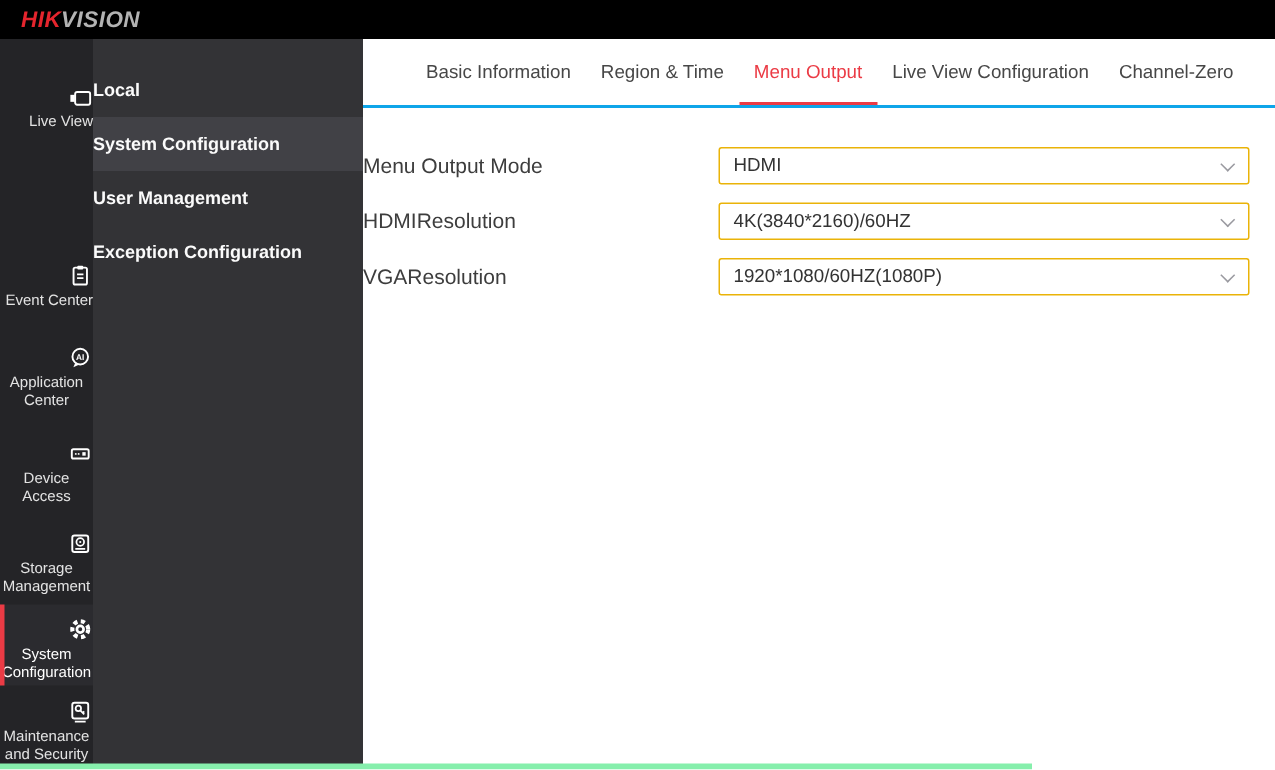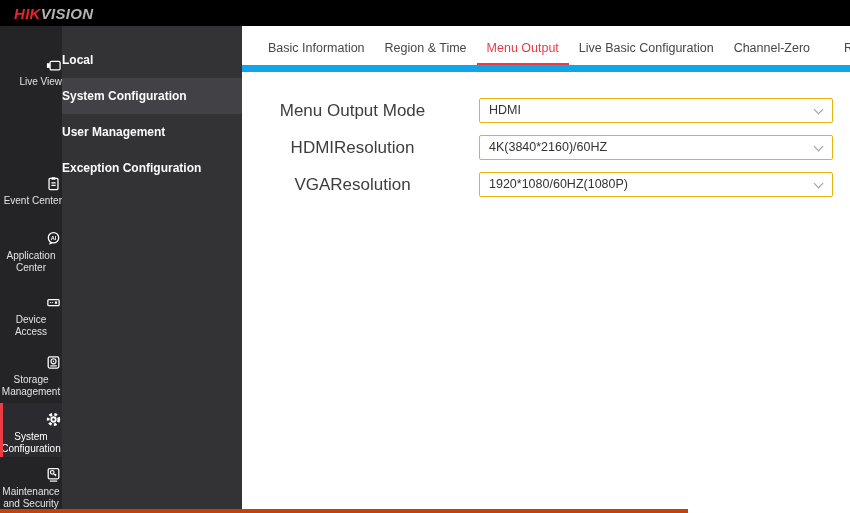--- a/index.html
+++ b/index.html
@@ -6,21 +6,21 @@
     --color-accent-red:#eb3b45;
     --color-button-red:#f84a52;
     --color-topbar-bg:#000000;
     --color-iconbar-bg:#242427;
     --color-menu-bg:#333336;
     --color-menu-active-bg:#414146;
   }
   *{margin:0;padding:0;box-sizing:border-box;}
   html,body{width:850px;height:513px;overflow:hidden;background:#fff;
     font-family:"Liberation Sans","DejaVu Sans",sans-serif;}
-  .app{position:relative;width:688px;height:513px;background:#c2410c;}
+  .app{position:relative;width:688px;height:513px;background:#86efac;}
 
   
   .topbar{position:absolute;left:0;top:0;width:850px;height:26px;
     background:var(--color-topbar-bg);display:flex;align-items:center;padding-left:14px;}
   .logo{font-style:italic;font-weight:900;font-size:15px;letter-spacing:.3px;}
   .logo .hik{color:#e5252d;}
   .logo .vision{color:#b3b3b3;}
 
   
   .iconbar{position:absolute;left:0;top:26px;width:62px;height:483px;
@@ -39,30 +39,30 @@
     background:var(--color-menu-bg);padding-top:16px;}
   .menu-item{position:relative;height:36px;line-height:36px;
     color:#fbfbfb;font-size:12px;font-weight:bold;cursor:pointer;white-space:nowrap;}
   .menu-item.active{background:var(--color-menu-active-bg);}
   .menu-chev{position:absolute;right:16px;top:14px;width:7px;height:7px;
     border-right:1.5px solid #cfcfcf;border-bottom:1.5px solid #cfcfcf;
     transform:rotate(45deg);}
 
   
   .content{position:absolute;left:242px;top:26px;width:608px;height:483px;background:#fff;}
-  .tabbar{display:flex;align-items:stretch;height:46px;padding-left:16px;
-    border-bottom:7px solid #0ea5e9;}
+  .tabbar{display:flex;align-items:stretch;height:46px;padding-left:32px;
+    border-bottom:2px solid #0ea5e9;}
   .tab{padding:0 10px;line-height:45px;font-size:12.5px;color:#474747;cursor:pointer;
     white-space:nowrap;}
   .tab.active{color:var(--color-accent-red);border-bottom:2px solid var(--color-accent-red);}
   .tab.last{margin-left:14px;}
 
   .form{padding-top:26px;}
   .form-row{display:flex;height:25px;margin-bottom:12px;}
-  .form-label{flex:0 0 221px;text-align:center;font-size:17px;color:#3d3d3d;
+  .form-label{flex:0 0 221px;text-align:left;font-size:14px;color:#3d3d3d;
     line-height:25px;margin-right:16px;}
   .select{position:relative;width:354px;height:25px;border:1px solid #eab308;
     border-radius:2px;background:#fff;font-size:12.5px;color:#333;line-height:23px;
     padding:0 26px 0 9px;cursor:pointer;overflow:hidden;white-space:nowrap;}
   .select .chev{position:absolute;right:10px;top:7px;width:7px;height:7px;
     border-right:1.6px solid #9a9aa0;border-bottom:1.6px solid #9a9aa0;
     transform:rotate(45deg);}
   .save-btn{display:block;margin:24px 0 0 237px;width:70px;height:26px;
     background:var(--color-button-red);color:#fff;border:none;border-radius:2px;
     font-size:12.5px;font-family:inherit;cursor:pointer;}
@@ -176,21 +176,21 @@
       <span>Exception Configuration</span>
     </div>
   </div>
 
   <div class="content">
 
     <div class="tabbar">
       <div class="tab">Basic Information</div>
       <div class="tab">Region &amp; Time</div>
       <div class="tab active">Menu Output</div>
-      <div class="tab">Live Basic Configuration</div>
+      <div class="tab">Live View Configuration</div>
       <div class="tab">Channel-Zero</div>
       <div class="tab last">RS-232</div>
     </div>
 
     <div class="form">
 
       <div class="form-row">
         <div class="form-label">Menu Output Mode</div>
         <div class="select" role="combobox">
           <span>HDMI</span>

